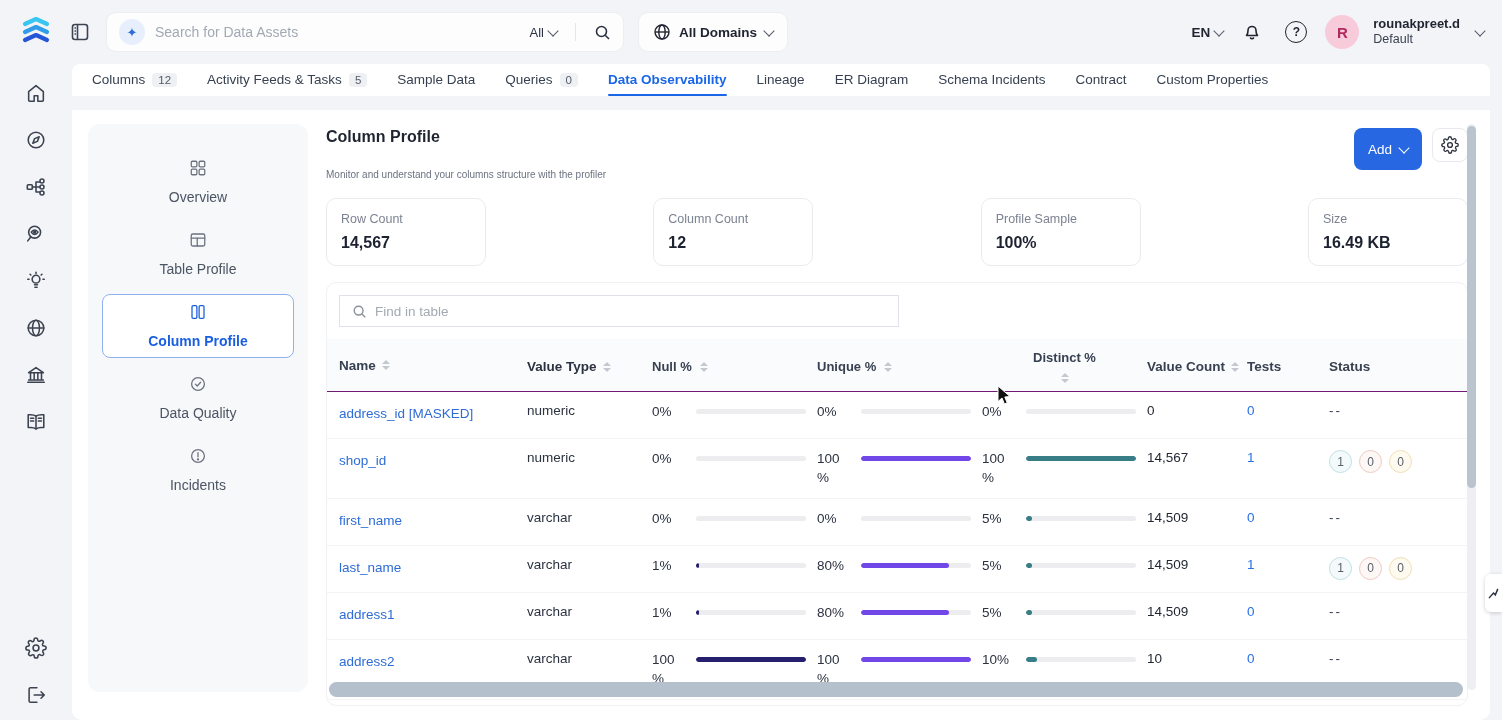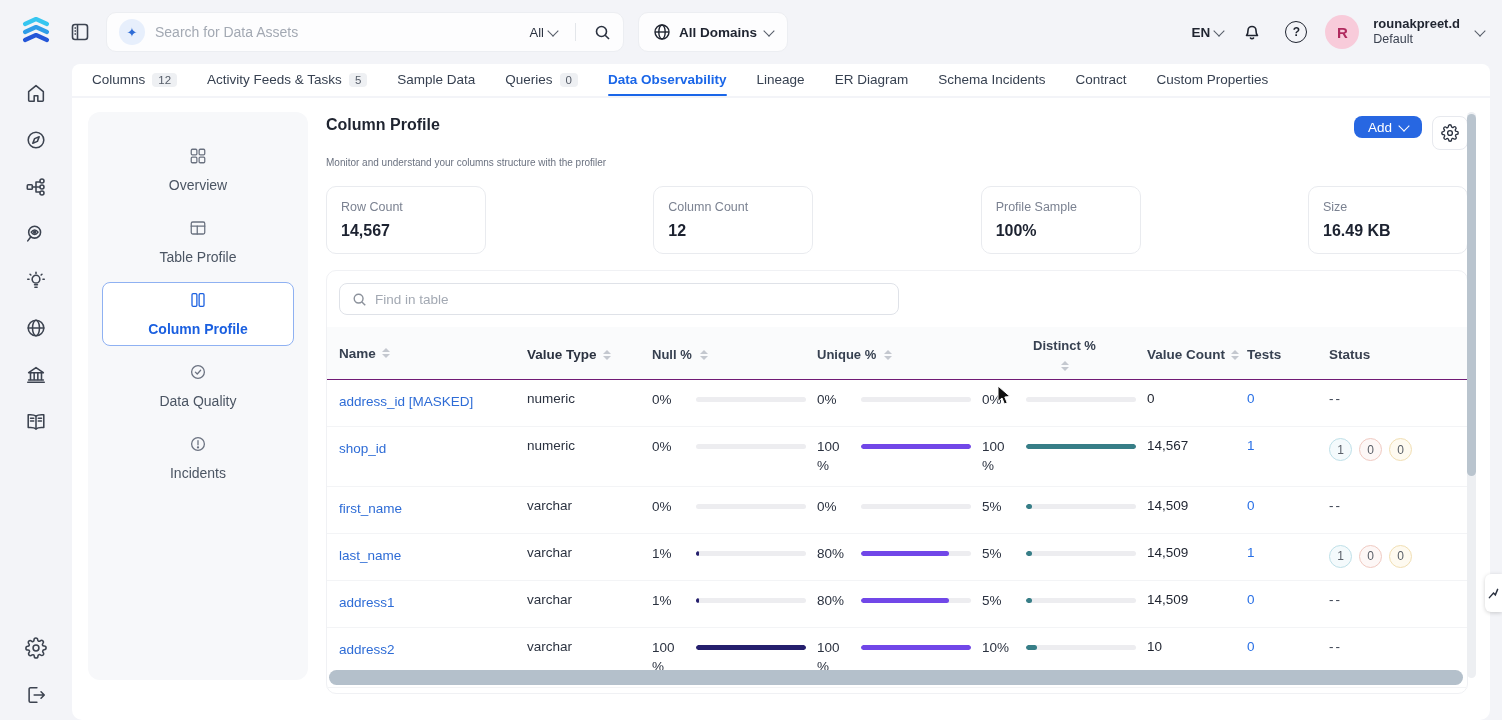--- a/index.html
+++ b/index.html
@@ -25,51 +25,51 @@
   .user-name { font-size:13px; font-weight:700; }
   .user-role { font-size:12.5px; color:#3a4150; }
   .chev { width:8px; height:8px; border-right:1.6px solid #555c68; border-bottom:1.6px solid #555c68; transform:rotate(45deg); margin-top:-3px; display:inline-block; }
   .chev.white { border-color:#fff; }
 
   
   .shell { display:flex; height:656px; }
   .rail { width:72px; display:flex; flex-direction:column; align-items:center; padding:18px 0 14px; gap:25px; }
   .rail .ric { width:22px; height:22px; color:#3c4350; cursor:pointer; }
   .rail .spacer { flex:1; }
-  .content { flex:1; display:flex; flex-direction:column; padding-right:12px; }
+  .content { flex:1; display:flex; flex-direction:column; padding-right:12px;gap:12px; }
   .tabbar { background:#fff; border-radius:8px 8px 0 0; height:32px; display:flex; align-items:flex-end; gap:30px; padding:0 20px; }
   .tab { display:flex; align-items:center; gap:7px; font-size:13.5px; color:#374151; padding-bottom:9px; cursor:pointer; white-space:nowrap; position:relative; }
   .tab .badge { background:#eef0f3; border-radius:4px; font-size:11.5px; color:#555c68; padding:1px 6px; }
   .tab.active { color:#1a66e8; font-weight:700; }
   .tab.active::after { content:""; position:absolute; left:0; right:0; bottom:0; height:2px; background:#1a66e8; border-radius:2px; }
 
   .panel { background:#fff; flex:1; margin-top:2px; border-radius:0 0 10px 10px; display:flex; padding:14px 4px 0 16px; position:relative; overflow:hidden; }
   .subside { width:220px; background:#f7f8fa; border-radius:12px; padding:26px 14px; display:flex; flex-direction:column; gap:8px; height:568px; }
   .side-item { display:flex; align-items:center; gap:12px; padding:8px 12px; font-size:14px; color:#4b5563; border:1px solid transparent; border-radius:8px; cursor:pointer;flex-direction:column; }
   .side-item .sic { width:18px; height:18px; color:#6b7280; flex:none; }
   .side-item.active { background:#fff; border-color:#8fb1f2; color:#1a5fe0; font-weight:700; }
   .side-item.active .sic { color:#1a5fe0; }
 
   .mainarea { flex:1; padding:4px 18px 0 18px; position:relative; }
   .mhead { display:flex; align-items:flex-start; }
   .mtitle { font-size:16px; font-weight:700; }
   .msub { font-size:10px; color:#6b7280; margin-top:23px; }
   .mhead-actions { margin-left:auto; display:flex; gap:10px; align-items:flex-start; }
-  .add-btn { background:#2767e2; color:#fff; border:none; height:22px; padding:0 14px; border-radius:8px; font-size:13.5px; display:flex; align-items:center; gap:8px; cursor:pointer; font-family:inherit; }
+  .add-btn { background:#2767e2; color:#fff; border:none; height:42px; padding:0 14px; border-radius:8px; font-size:13.5px; display:flex; align-items:center; gap:8px; cursor:pointer; font-family:inherit; }
   .gear-btn { width:36px; height:34px; background:#fff; border:1px solid #e7e9ee; border-radius:8px; display:flex; align-items:center; justify-content:center; cursor:pointer; color:#2b3240; }
 
   .cards { display:flex; justify-content:space-between; margin-top:18px; }
   .card { width:160px; border:1px solid #e9ebef; border-radius:10px; padding:13px 14px; background:#fff; }
   .card .clabel { font-size:12.5px; color:#7b8violet191; color:#7b8291; }
   .card .cvalue { font-size:16px; font-weight:700; margin-top:8px; color:#1c2230; }
 
   
   .tablebox { margin-top:16px; border:1px solid #f0f1f4; border-radius:10px; height:424px; overflow:hidden; position:relative; }
   .findwrap { padding:12px; }
-  .find { width:560px; height:32px; border:1px solid #dfe2e8; border-radius:8px; display:flex; align-items:center; gap:8px; padding:0 12px; background:#fff; }
+  .find { width:560px; height:32px; border:1px solid #dfe2e8; border-radius:0; display:flex; align-items:center; gap:8px; padding:0 12px; background:#fff; }
   .find input { border:none; outline:none; flex:1; font-size:13.5px; font-family:inherit; color:#2b3240; background:transparent; }
   .find input::placeholder { color:#a3a9b3; }
 
   .thead { display:flex; background:#fafbfc; border-bottom:1px solid #701a75; padding:8px 0; }
   .th { font-size:13px; font-weight:700; color:#374151; display:flex; align-items:center; gap:6px; }
   .sorter { display:inline-flex; flex-direction:column; gap:2px; }
   .sorter b { width:0; height:0; border-left:4px solid transparent; border-right:4px solid transparent; }
   .sorter .up { border-bottom:4px solid #c4c8cf; }
   .sorter .dn { border-top:4px solid #c4c8cf; }
 

